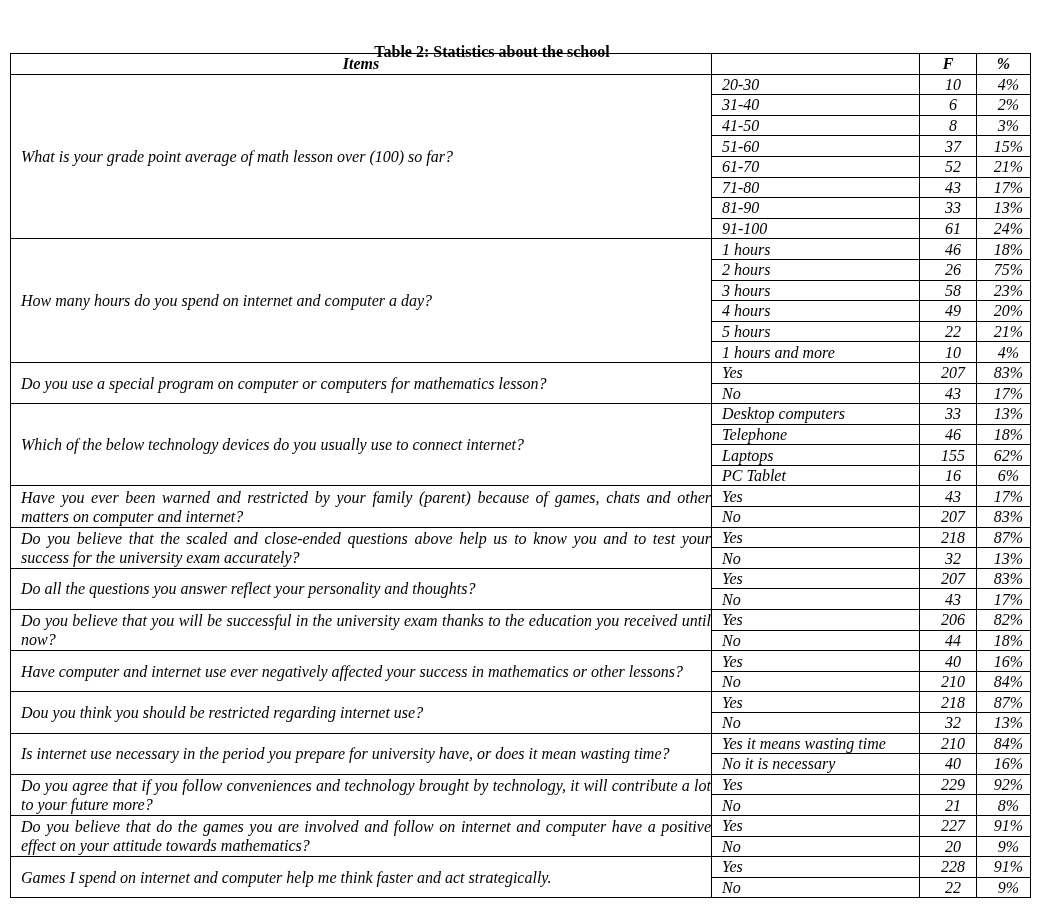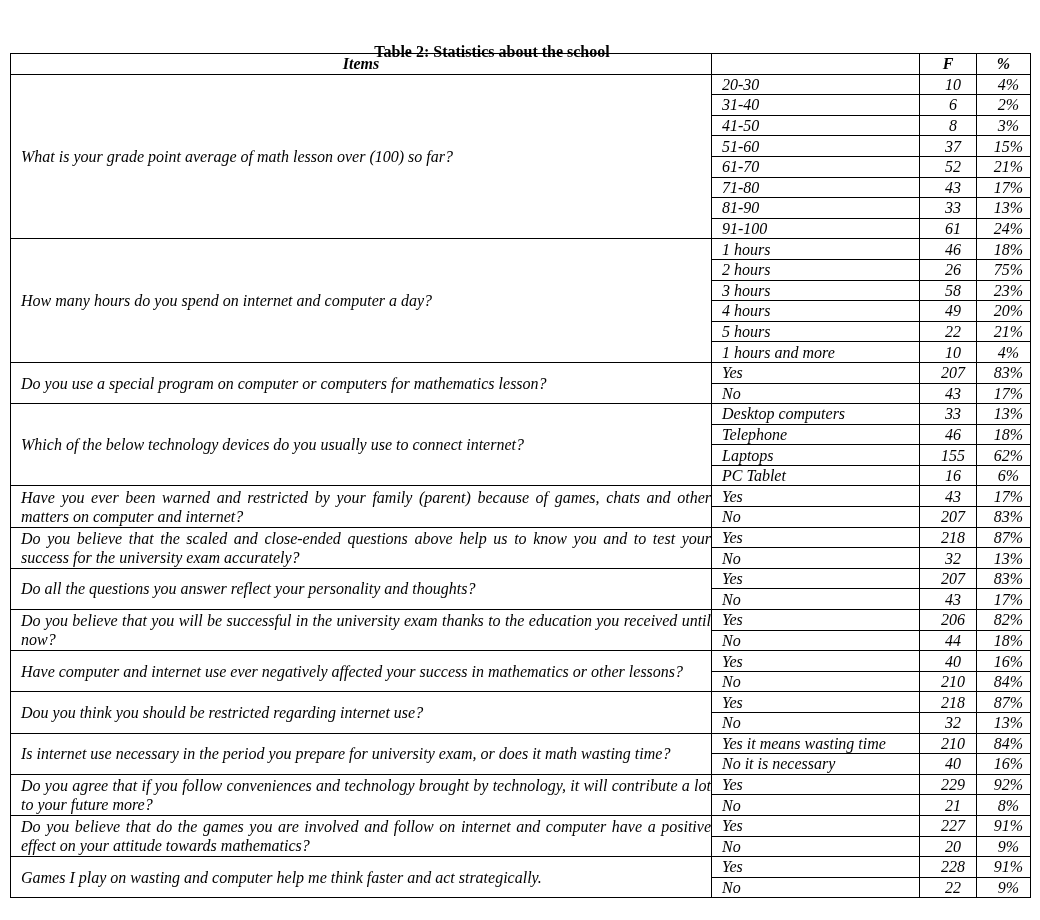--- a/index.html
+++ b/index.html
@@ -201,21 +201,21 @@
         <td class="opt">Yes</td>
         <td class="num">218</td>
         <td class="num">87%</td>
       </tr>
       <tr>
         <td class="opt">No</td>
         <td class="num">32</td>
         <td class="num">13%</td>
       </tr>
       <tr>
-        <td class="q" rowspan="2">Is internet use necessary in the period you prepare for university exam, or does it math wasting time?</td>
+        <td class="q" rowspan="2">Is internet use necessary in the period you prepare for university have, or does it mean wasting time?</td>
         <td class="opt">Yes it means wasting time</td>
         <td class="num">210</td>
         <td class="num">84%</td>
       </tr>
       <tr>
         <td class="opt">No it is necessary</td>
         <td class="num">40</td>
         <td class="num">16%</td>
       </tr>
       <tr>
@@ -234,21 +234,21 @@
         <td class="opt">Yes</td>
         <td class="num">227</td>
         <td class="num">91%</td>
       </tr>
       <tr>
         <td class="opt">No</td>
         <td class="num">20</td>
         <td class="num">9%</td>
       </tr>
       <tr>
-        <td class="q" rowspan="2">Games I play on wasting and computer help me think faster and act strategically.</td>
+        <td class="q" rowspan="2">Games I spend on internet and computer help me think faster and act strategically.</td>
         <td class="opt">Yes</td>
         <td class="num">228</td>
         <td class="num">91%</td>
       </tr>
       <tr>
         <td class="opt">No</td>
         <td class="num">22</td>
         <td class="num">9%</td>
       </tr>
     </tbody>

